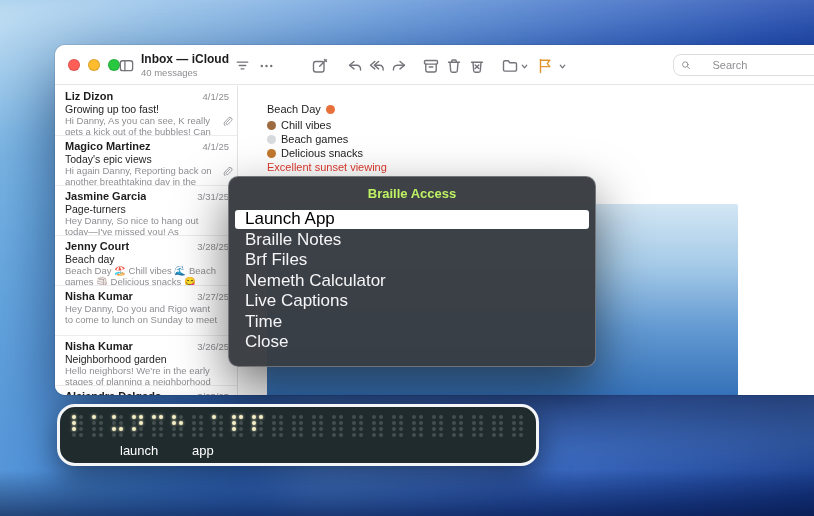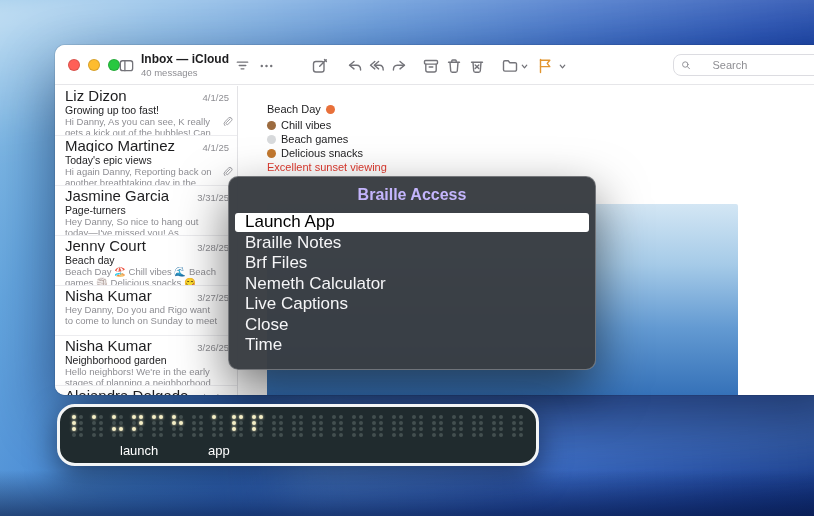--- a/index.html
+++ b/index.html
@@ -39,53 +39,53 @@
     border:1px solid #dcdce1; border-radius:8px; display:flex; align-items:center; gap:22px; padding:0 7px; color:#8e8e93; }
   .search input { border:none; outline:none; background:transparent; font-size:11px; width:100%;
     font-family:"Liberation Sans", sans-serif; color:#333; }
   .search input::placeholder { color:#8e8e93; }
 
   
   .list { position:absolute; left:0; top:41px; width:183px; bottom:0; background:#fff;
     border-right:1px solid #e3e3e6; overflow:hidden; }
   .msg-row { position:relative; height:50px; padding:4px 8px 0 10px; border-bottom:1px solid #ececef; cursor:default; overflow:hidden; }
   .msg-top { display:flex; justify-content:space-between; align-items:baseline; line-height:12px; }
-  .sender { font-size:15px; font-weight:400; color:#1d1d1f; white-space:nowrap; overflow:hidden; }
+  .sender { font-size:11px; font-weight:700; color:#1d1d1f; white-space:nowrap; overflow:hidden; }
   .date { font-size:9.5px; color:#8e8e93; flex:none; margin-left:4px; }
   .subject { font-size:10.5px; color:#1d1d1f; line-height:12px; white-space:nowrap; overflow:hidden; }
   .preview { font-size:9.5px; color:#8e8e93; line-height:11px; height:22px; overflow:hidden; padding-right:10px; }
   .clip { position:absolute; right:4px; bottom:8px; color:#9a9aa0; line-height:0; }
 
   
   .pane { position:absolute; left:184px; top:41px; right:0; bottom:0; background:#fff; padding:16px 20px 0 28px; }
   .body-line { font-size:11px; color:#1d1d1f; line-height:14px; display:flex; align-items:center; gap:5px; }
   .edot { width:9px; height:9px; border-radius:50%; display:inline-block; flex:none; }
   .umbrella { background:#e8703a; }
   .body-link { font-weight:400; cursor:pointer; }
   .photo { margin-top:30px; width:471px; height:200px; border-radius:2px;
     background:linear-gradient(#d3e6f4 0%, #a6cbe8 30%, #639ad2 62%, #2f6cb5 100%); }
 
   
   .braille-menu { position:absolute; left:228px; top:176px; width:368px; z-index:5;
     background:rgba(56,60,65,.97); border:1px solid rgba(255,255,255,.28); border-radius:10px;
     padding:9px 3px 12px; box-shadow:0 20px 50px rgba(0,0,0,.55); }
-  .menu-title { color:#c4b5fd; font-size:16px; font-weight:700; text-align:center; margin-bottom:9px; }
+  .menu-title { color:#bef264; font-size:13px; font-weight:700; text-align:center; margin-bottom:9px; }
   .menu-item { color:#f5f5f7; font-size:17px; line-height:16.5px; padding:1px 10px; margin:0 3px 2px; border-radius:3px; cursor:default; }
   .menu-item.selected { background:#fff; color:#000; }
 
   
   .braille-bar { position:absolute; left:57px; top:404px; width:482px; height:62px; z-index:6;
     background:#202b2e; border:3px solid #f3f5f6; border-radius:18px;
     box-shadow:0 12px 30px rgba(0,0,15,.5); }
   .cells { position:absolute; left:12px; top:8px; display:flex; gap:9px; }
   .bcell { display:grid; grid-template-columns:4px 4px; grid-auto-rows:4px; column-gap:3px; row-gap:2px; }
   .bdot { width:4px; height:4px; border-radius:50%; background:rgba(190,210,200,.22); }
   .bdot.on { background:#f4eec6; box-shadow:0 0 3px rgba(244,238,198,.95); }
   .bword { position:absolute; top:36px; color:#fff; font-size:13px; }
-  .w1 { left:60px;text-align:center; } .w2 { left:148px; }
+  .w1 { left:60px;text-align:center; } .w2 { left:132px; }
 </style>
 </head>
 <body>
 
 <div class="wallpaper">
   <div class="streak s1"></div>
   <div class="streak s2"></div>
   <div class="bottom-shade"></div>
 </div>
 
@@ -321,23 +321,23 @@
   <div class="menu-item selected">Launch App</div>
 
   <div class="menu-item">Braille Notes</div>
 
   <div class="menu-item">Brf Files</div>
 
   <div class="menu-item">Nemeth Calculator</div>
 
   <div class="menu-item">Live Captions</div>
 
+  <div class="menu-item">Time</div>
+
   <div class="menu-item">Close</div>
-
-  <div class="menu-item">Time</div>
 </div>
 </div>
 
 <div class="braille-bar">
   <div class="cells">
       <div class="bcell">
         <span class="bdot on"></span>
         <span class="bdot"></span>
         <span class="bdot on"></span>
         <span class="bdot"></span>

